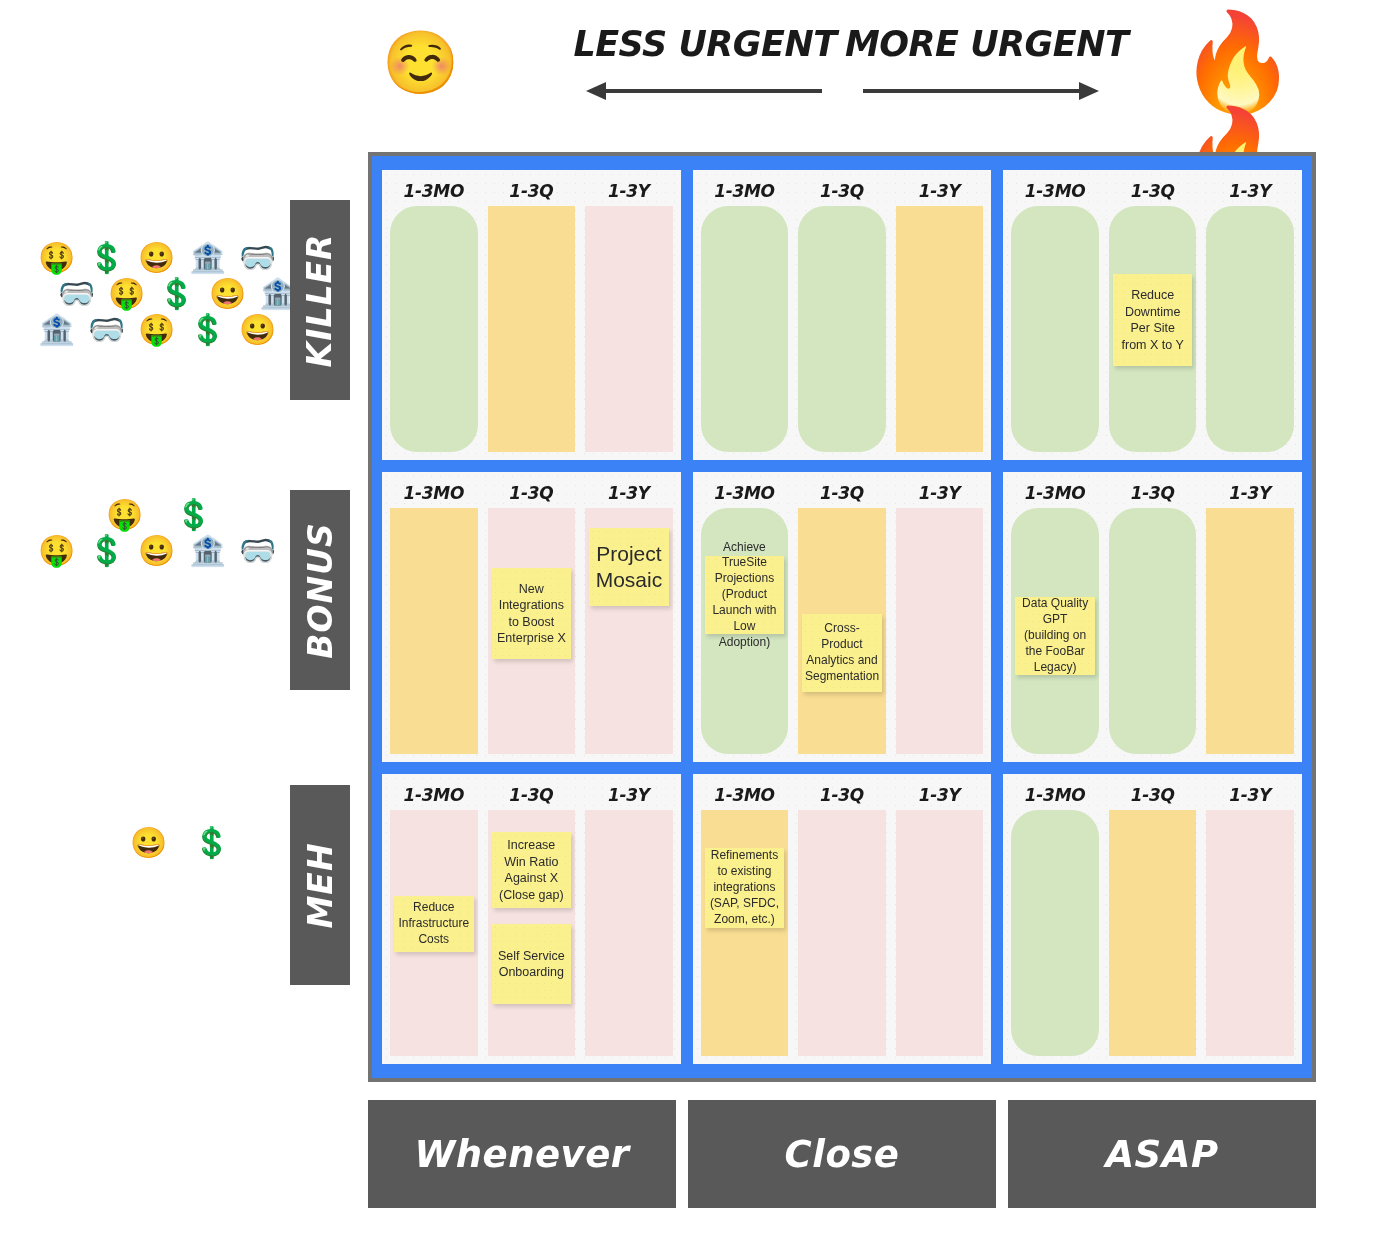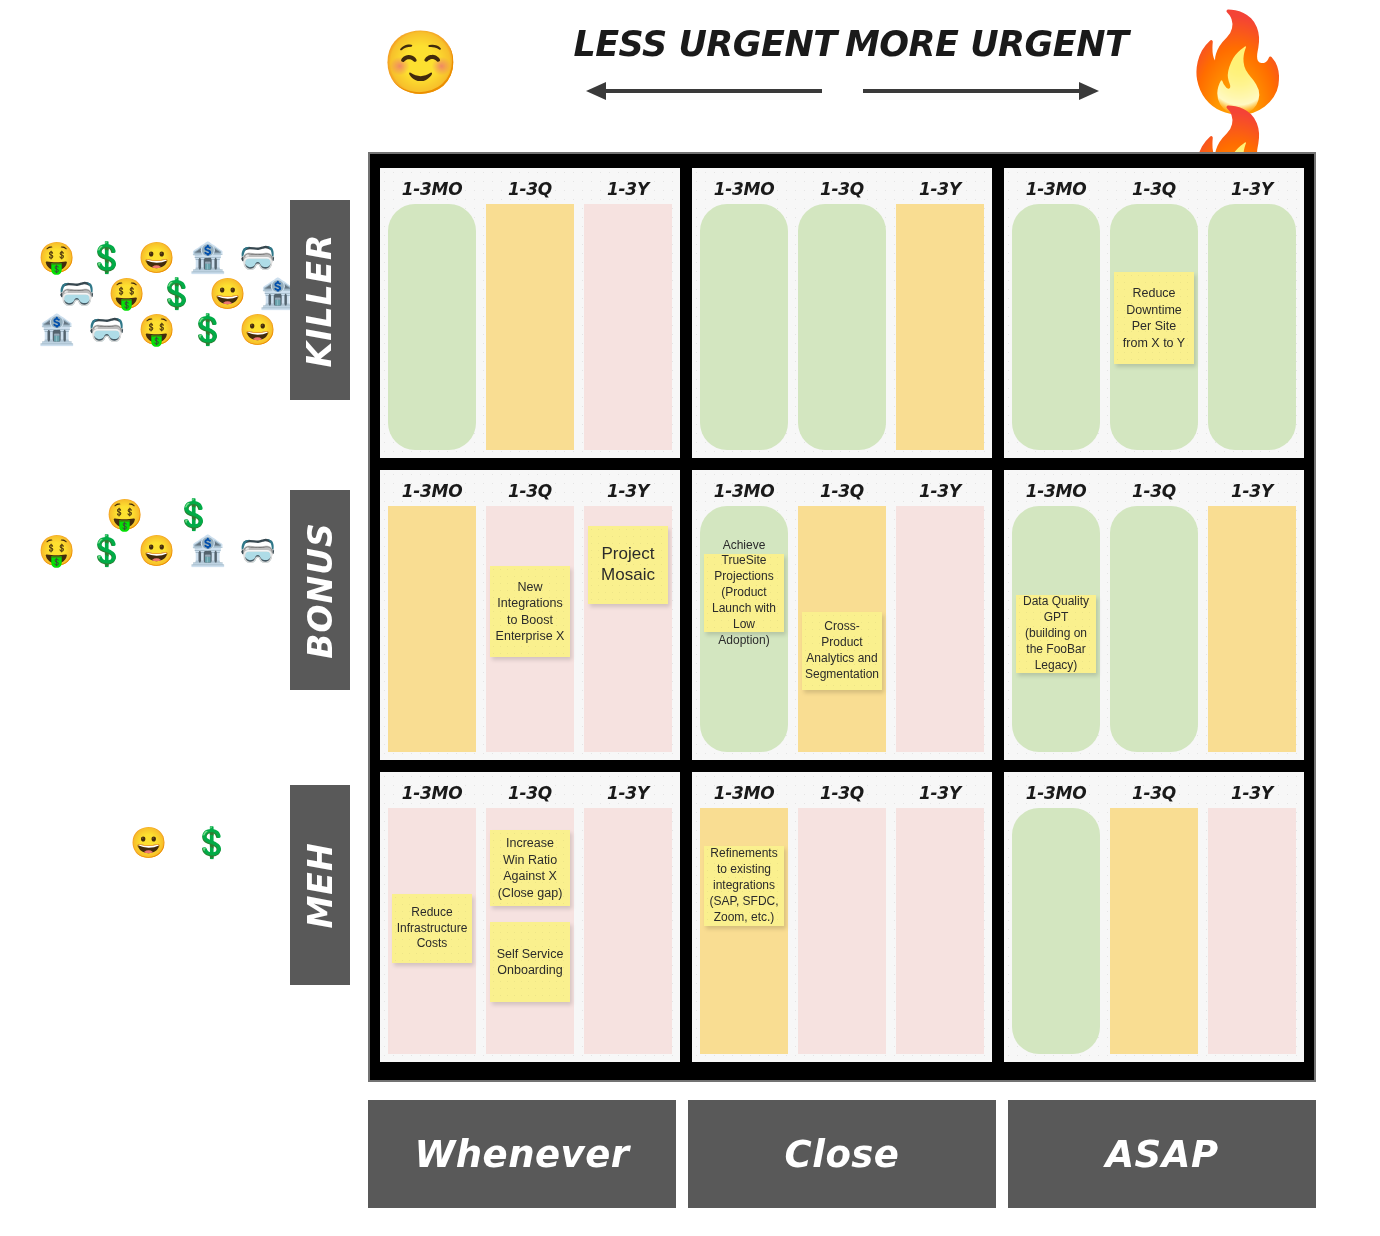--- a/index.html
+++ b/index.html
@@ -109,22 +109,22 @@
   }
   #row-label-killer { top: 200px; height: 200px; }
   #row-label-bonus  { top: 490px; height: 200px; }
   #row-label-meh    { top: 785px; height: 200px; }
 
   
   #board {
     position: absolute;
     left: 368px; top: 152px;
     width: 948px; height: 930px;
-    border: 2px solid #737373;
-    background: #000000;
+    border: 4px solid #737373;
+    background: #3b82f6;
     box-sizing: border-box;
     padding: 14px 10px;
   }
   .board-row {
     display: flex;
     gap: 12px;
     height: 290px;
     margin-bottom: 12px;
   }
   .board-row:last-child { margin-bottom: 0; }
@@ -188,21 +188,21 @@
     padding: 8px 5px;
     box-sizing: border-box;
     box-shadow: 2px 3px 4px rgba(0,0,0,0.14);
     display: flex;
     align-items: center;
     justify-content: center;
     background-image: radial-gradient(rgba(0,0,0,0.05) 0.5px, transparent 0.6px);
     background-size: 7px 7px;
   }
   .sticky-note.big {
-    font-size: 17px;
+    font-size: 21px;
     line-height: 1.22;
   }
   .sticky-note.med { font-size: 12.5px; }
 
   
   #urgency-bars {
     position: absolute;
     left: 368px; top: 1100px;
     width: 948px; height: 108px;
     display: flex;
@@ -404,21 +404,21 @@
     <div class="board-row">
       <div class="group-panel">
         <div class="col-headers">
           <div class="col-header">1-3MO</div>
           <div class="col-header">1-3Q</div>
           <div class="col-header">1-3Y</div>
         </div>
         <div class="col-lanes">
           <div class="lane pink">
             <div class="notes-wrap" style="top: 86px;">
-              <div class="sticky-note" style="height: 69px;">Reduce Infrastructure Costs</div>
+              <div class="sticky-note" style="height: 56px;">Reduce Infrastructure Costs</div>
             </div>
           </div>
           <div class="lane pink">
             <div class="notes-wrap" style="top: 22px;">
               <div class="sticky-note med" style="height: 76px;">Increase Win Ratio Against X (Close gap)</div>
               <div class="sticky-note med" style="height: 80px; margin-top: 16px;">Self Service Onboarding</div>
             </div>
           </div>
           <div class="lane pink"></div>
         </div>

